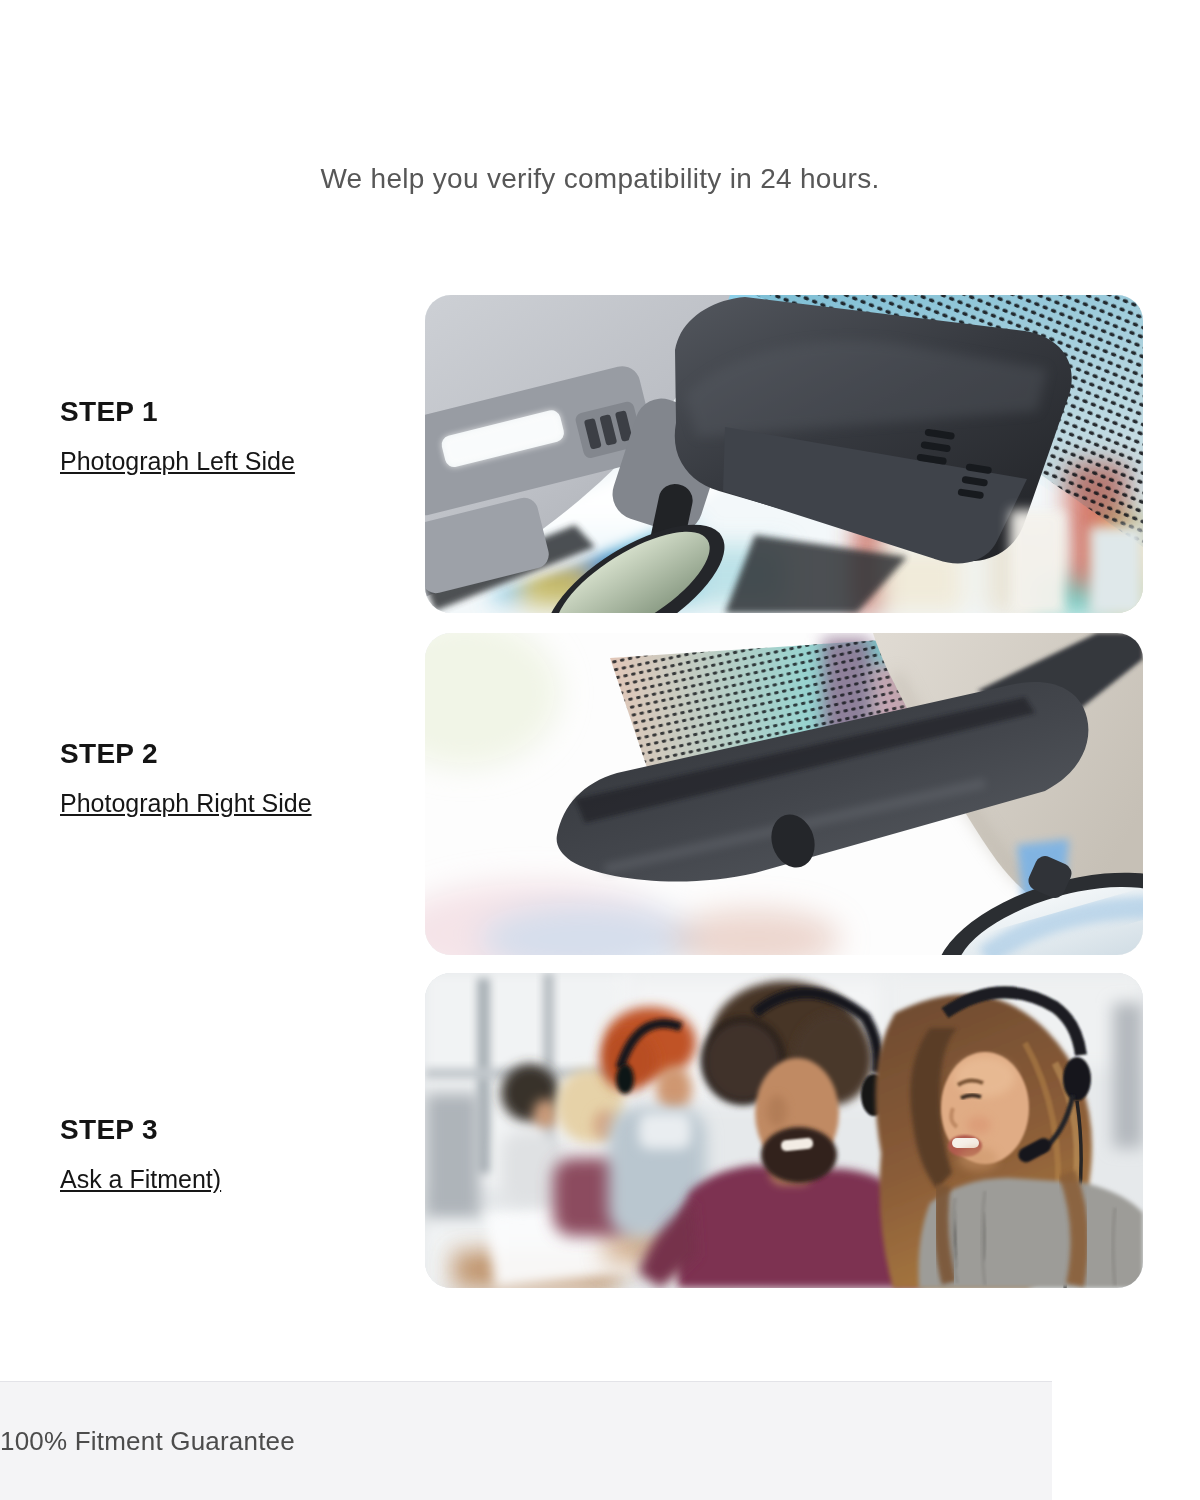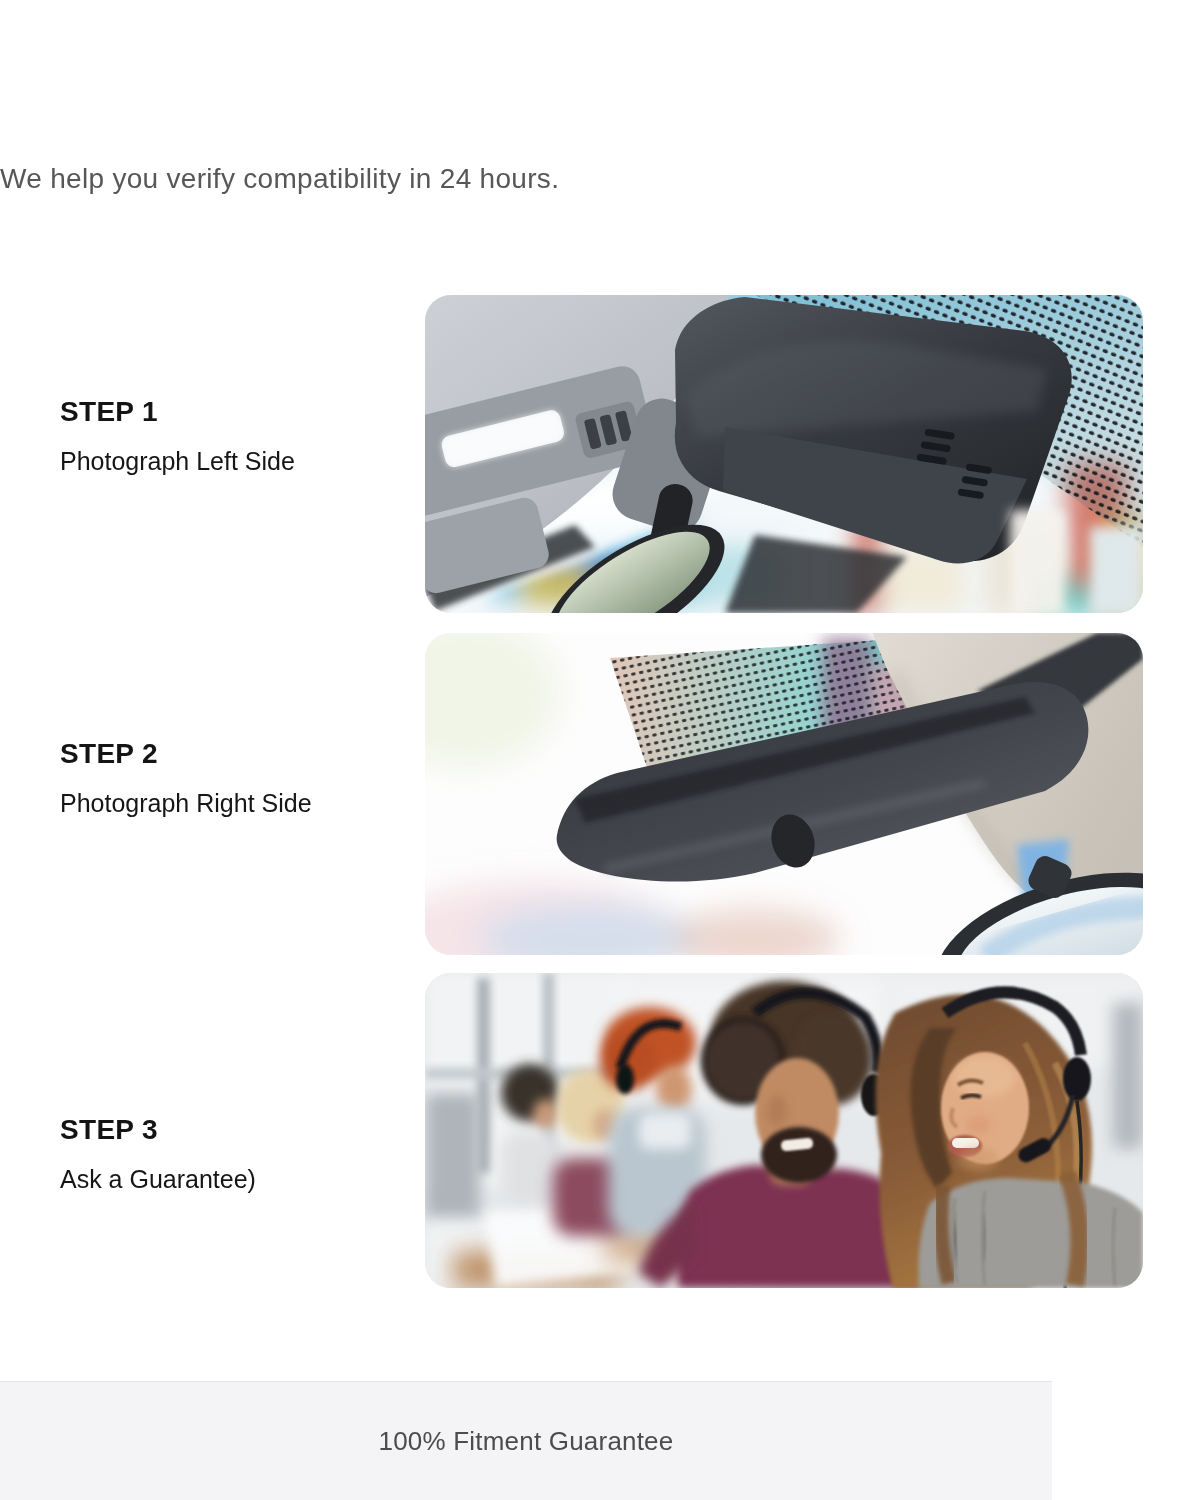--- a/index.html
+++ b/index.html
@@ -6,41 +6,41 @@
   .page{
     position:relative;width:1200px;height:1500px;margin:0 auto;
     background:#ffffff;overflow:hidden;
     font-family:"Liberation Sans", sans-serif;color:#161616;
   }
   .title{
     position:absolute;top:66px;left:0;width:1200px;text-align:center;
     font-size:55px;font-weight:700;letter-spacing:-1px;color:#141414;
   }
   .subtitle{
-    position:absolute;top:163px;left:0;width:1200px;
+    position:absolute;top:163px;left:0;width:1200px;text-align:center;
     font-size:28px;font-weight:400;color:#575757;letter-spacing:.3px;
   }
   .step{position:absolute;left:60px;width:400px;}
   .step-label{font-size:28px;font-weight:700;color:#141414;letter-spacing:.3px;margin-bottom:12px;}
-  .step-line{font-size:25px;font-weight:400;color:#161616;line-height:43px;}
+  .step-line{font-size:25px;font-weight:400;color:#161616;line-height:43px;text-decoration:underline;}
   #step1{top:396px;}
   #step2{top:738px;}
   #step3{top:1114px;}
   .card{
     position:absolute;left:425px;width:718px;border-radius:26px;overflow:hidden;
     background:#dfe3e6;
   }
   #card1{top:295px;height:318px;}
   #card2{top:633px;height:322px;}
   #card3{top:973px;height:315px;}
   .card svg{display:block;width:100%;height:100%;}
   .footer{
     position:absolute;top:1381px;left:0;width:1052px;height:119px;
     background:#f4f4f6;border-top:1px solid #e3e3e8;
-    display:flex;align-items:center;justify-content:center;
+    display:flex;align-items:center;
   }
   .footer-text{font-size:26px;color:#4c4c4c;font-weight:400;letter-spacing:.2px;}
 </style>
 </head>
 <body>
 
 <div class="page">
 
   <div class="subtitle">We help you verify compatibility in 24 hours.</div>
 
@@ -49,21 +49,21 @@
     <div class="step-line">Photograph Left Side</div>
   </div>
 
   <div class="step" id="step2">
     <div class="step-label">STEP 2</div>
     <div class="step-line">Photograph Right Side</div>
   </div>
 
   <div class="step" id="step3">
     <div class="step-label">STEP 3</div>
-    <div class="step-line">Ask a Guarantee)</div>
+    <div class="step-line">Ask a Fitment)</div>
   </div>
 
   <div class="card" id="card1">
     <svg viewBox="0 0 718 318" preserveAspectRatio="none" role="img" aria-label="Car interior, left side view of dash camera mounted on headliner beside the rearview mirror">
       <defs>
         <linearGradient id="sky1" x1="0" y1="0" x2="0.4" y2="1">
           <stop offset="0" stop-color="#8ccfe8"></stop>
             <stop offset="0.55" stop-color="#cdeaf4"></stop>
             <stop offset="1" stop-color="#f7fbfc"></stop>
         </linearGradient>

